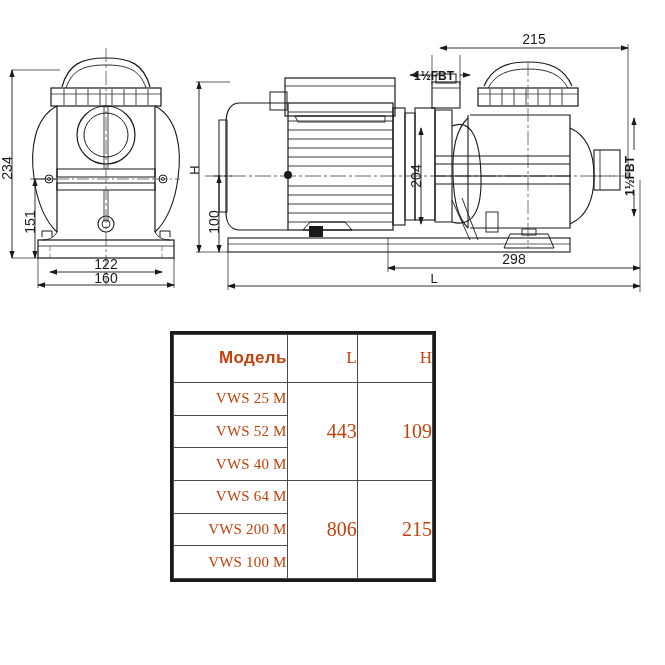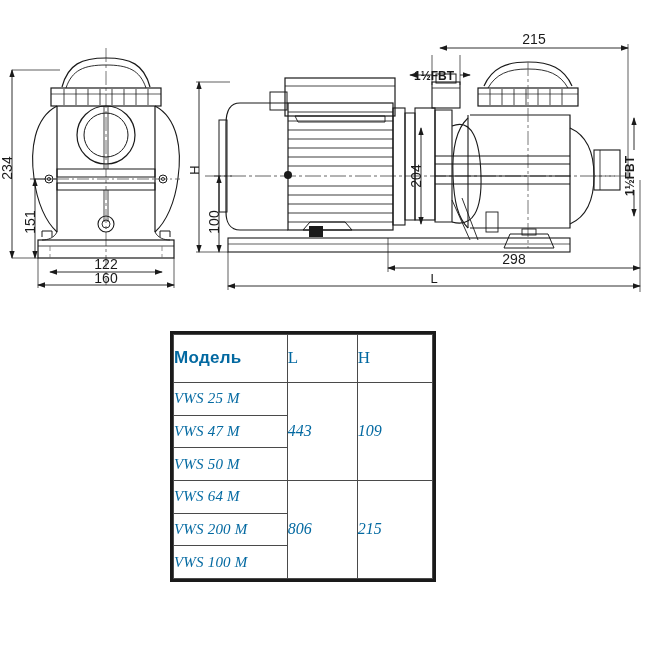--- a/index.html
+++ b/index.html
@@ -8,31 +8,31 @@
 
   .dwg{position:absolute;left:0;top:0;width:665px;height:665px;}
 
   
   #spec-table{
     position:absolute;left:170px;top:331px;width:266px;height:251px;
     border:3px solid #1a1a1a;box-sizing:border-box;background:#fff;
   }
   #spec-table table{width:100%;height:100%;border-collapse:collapse;table-layout:fixed;}
   #spec-table td{
-    border:1px solid #4a4a4a;text-align:left;vertical-align:middle;
-    font-family:"Liberation Serif",serif;font-size:15px;color:#0369a1;padding:0;
+    border:1px solid #4a4a4a;text-align:right;vertical-align:middle;
+    font-family:"Liberation Serif",serif;font-size:15px;color:#c2410c;padding:0;
   }
   #spec-table td.modelcol{width:44%;}
   #spec-table td.lcol{width:27%;}
   #spec-table td.hcol{width:29%;}
   .hdr-model{font-family:"Liberation Sans",sans-serif;font-size:17px;font-weight:600;letter-spacing:.3px;}
   .hdr-lh{font-family:"Liberation Serif",serif;font-size:17px;}
   .modelname{font-family:"Liberation Serif",serif;font-size:15px;letter-spacing:.2px;white-space:nowrap;}
-  .valcell{font-family:"Liberation Serif",serif;font-size:16px;}
-  .row-h{height:32px;font-style:italic;}
+  .valcell{font-family:"Liberation Serif",serif;font-size:20px;}
+  .row-h{height:32px;}
 </style>
 </head>
 <body>
 
 <div id="root">
 
   <svg class="dwg" viewBox="0 0 665 665">
     <defs>
       <marker id="ar" markerWidth="9" markerHeight="9" refX="8" refY="3" orient="auto">
         <path d="M0,0 L9,3 L0,6 z" fill="#1a1a1a"></path>
@@ -272,26 +272,26 @@
           </td>
           <td class="lcol" rowspan="3">
             <span class="valcell">443</span>
           </td>
           <td class="hcol" rowspan="3">
             <span class="valcell">109</span>
           </td>
         </tr>
         <tr class="row-h">
           <td class="modelcol">
-            <span class="modelname">VWS 47 M</span>
-          </td>
-        </tr>
-        <tr class="row-h">
-          <td class="modelcol">
-            <span class="modelname">VWS 50 M</span>
+            <span class="modelname">VWS 52 M</span>
+          </td>
+        </tr>
+        <tr class="row-h">
+          <td class="modelcol">
+            <span class="modelname">VWS 40 M</span>
           </td>
         </tr>
 
         <tr class="row-h">
           <td class="modelcol">
             <span class="modelname">VWS 64 M</span>
           </td>
           <td class="lcol" rowspan="3">
             <span class="valcell">806</span>
           </td>

